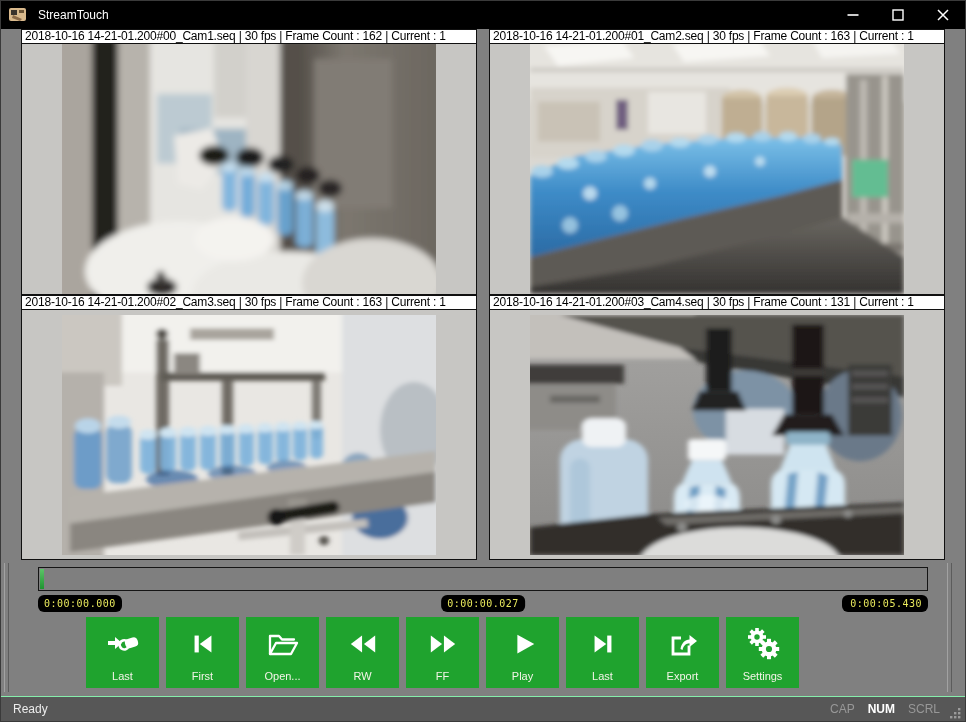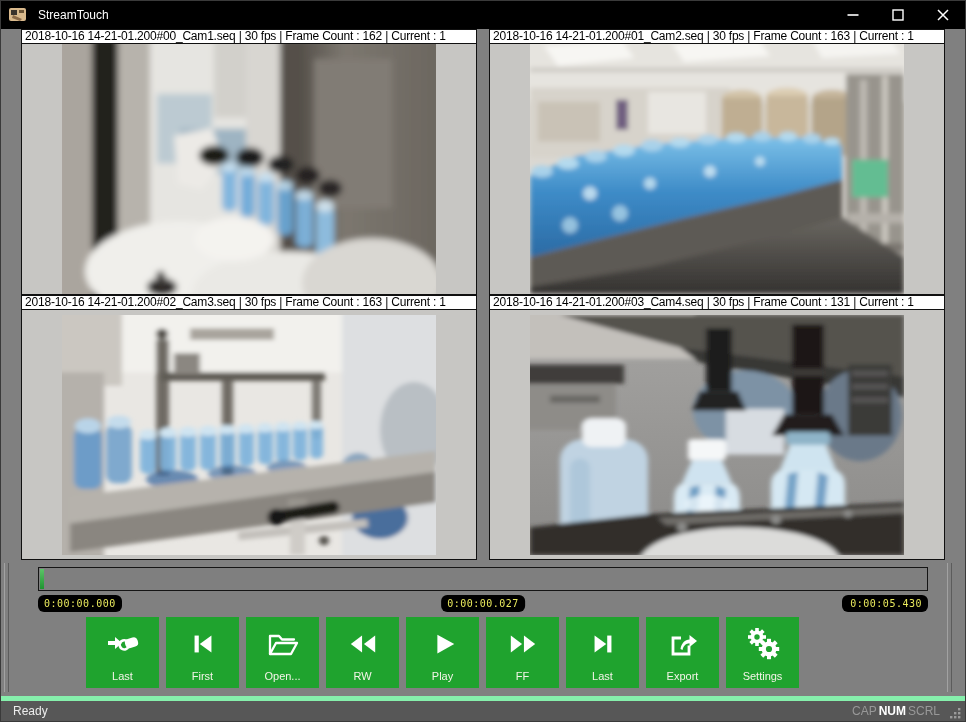--- a/index.html
+++ b/index.html
@@ -41,24 +41,24 @@
   .ts-left{left:37px;}
   .ts-mid{left:50%;transform:translateX(-50%);}
   .ts-right{right:37px;padding-left:8px;}
   .toolbar{position:absolute;left:85px;top:57px;display:flex;gap:7px;}
   .toolbtn{width:73px;height:71px;background:#1fa32e;border:0;display:flex;flex-direction:column;
            align-items:center;justify-content:flex-end;padding:0 0 5px;color:#f4f4e8;}
   .ticon{flex:1;display:flex;align-items:center;justify-content:center;width:100%;}
   .tlabel{font-size:11px;line-height:13px;}
 
   
-  .statusbar{height:25px;flex:0 0 25px;background:#575757;border-top:5px solid #86efac;
+  .statusbar{height:25px;flex:0 0 25px;background:#575757;border-top:1px solid #86efac;
              display:flex;align-items:center;color:#ececec;font-size:12px;box-sizing:border-box;}
   .status{margin-left:12px;}
-  .keys{margin-left:auto;display:flex;gap:2px;color:#989898;margin-right:10px;}
+  .keys{margin-left:auto;display:flex;gap:13px;color:#989898;margin-right:10px;}
   .key.active{color:#fff;font-weight:bold;}
   .grip{margin-right:4px;align-self:flex-end;margin-bottom:2px;display:flex;}
 </style>
 </head>
 <body>
 
 <div class="app">
 
   <div class="titlebar">
     <span class="appicon">
@@ -403,35 +403,35 @@
           <svg width="34" height="30" viewBox="0 0 34 32" fill="#fff">
             <polygon points="16,7 16,25 4,16"></polygon>
             <polygon points="30,7 30,25 18,16"></polygon>
           </svg>
         </span>
         <span class="tlabel">RW</span>
       </button>
 
       <button class="toolbtn">
         <span class="ticon">
-          <svg width="32" height="30" viewBox="0 0 32 32" fill="#fff">
-            <polygon points="10,6 28,16 10,26"></polygon>
-          </svg>
-        </span>
-        <span class="tlabel">Play</span>
-      </button>
-
-      <button class="toolbtn">
-        <span class="ticon">
           <svg width="34" height="30" viewBox="0 0 34 32" fill="#fff">
             <polygon points="4,7 4,25 16,16"></polygon>
             <polygon points="18,7 18,25 30,16"></polygon>
           </svg>
         </span>
         <span class="tlabel">FF</span>
+      </button>
+
+      <button class="toolbtn">
+        <span class="ticon">
+          <svg width="32" height="30" viewBox="0 0 32 32" fill="#fff">
+            <polygon points="10,6 28,16 10,26"></polygon>
+          </svg>
+        </span>
+        <span class="tlabel">Play</span>
       </button>
 
       <button class="toolbtn">
         <span class="ticon">
           <svg width="32" height="30" viewBox="0 0 32 32" fill="#fff">
             <polygon points="7,7 7,25 19.5,16"></polygon>
             <rect x="20.5" y="7" width="4.5" height="18"></rect>
           </svg>
         </span>
         <span class="tlabel">Last</span>

